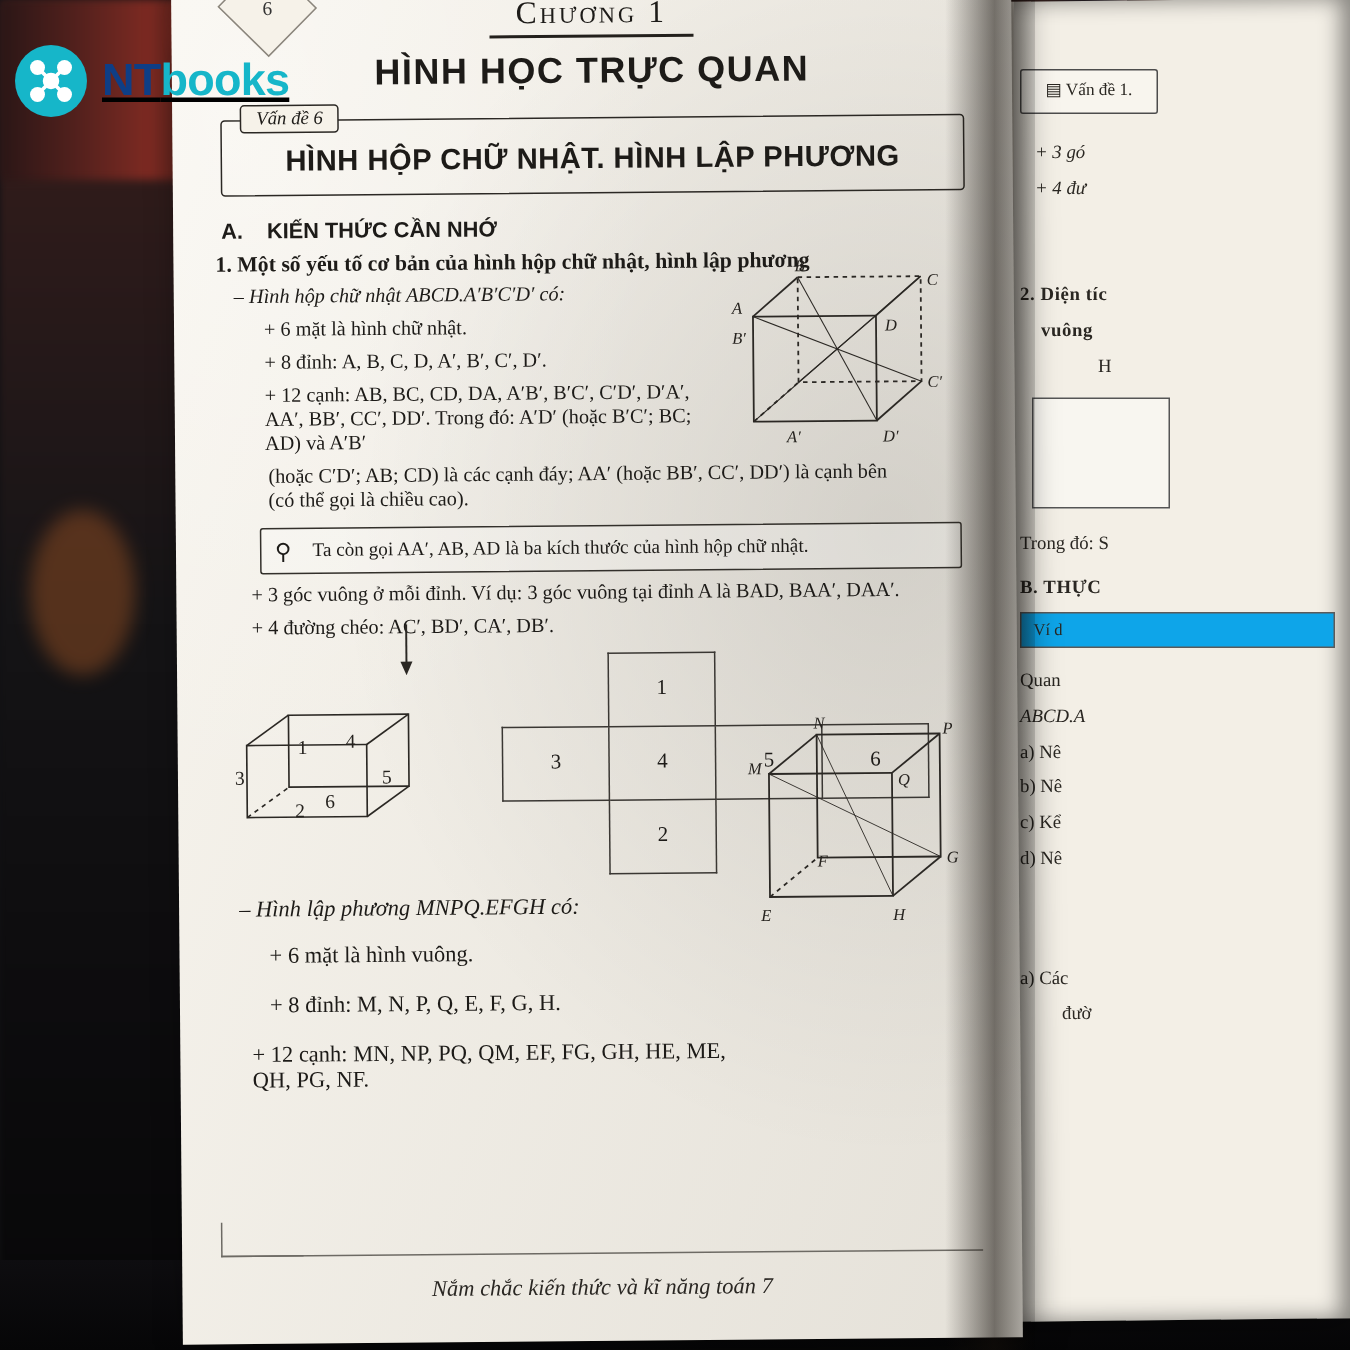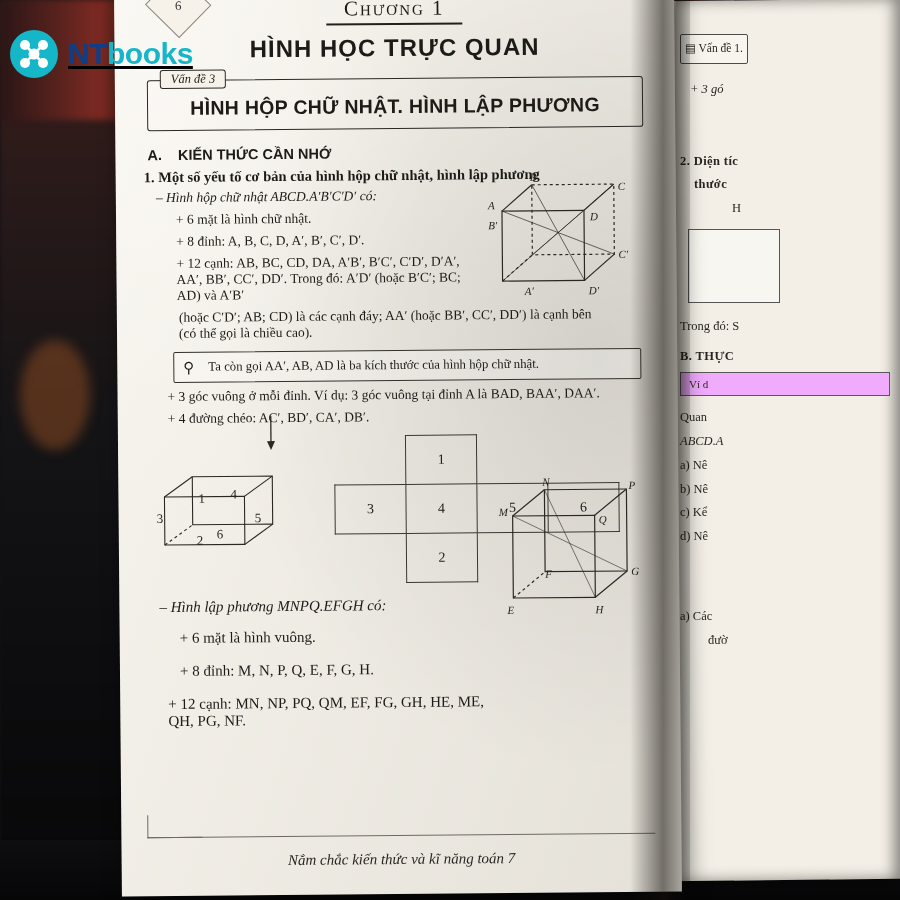--- a/index.html
+++ b/index.html
@@ -62,30 +62,31 @@
     line-height: 1.9;
   }
   .pr-box {
     border: 1px solid #5a5a5a;
     height: 22px;
     margin: 4px 0 10px 0;
     display: flex;
     align-items: center;
     padding-left: 8px;
     font-size: 11px;
-    background: #f0abfc;
+    background: #0ea5e9;
   }
   .pr-topbox {
     border: 1px solid #4c4c4c;
     border-radius: 2px;
-    padding: 3px 4px;
+    padding: 3px 16px;
     display: inline-block;
     font-size: 11.5px;
     background: #f8f5ee;
     margin-bottom: 14px;
+    margin-top: 12px;
   }
   .pr-figure {
     border: 1px solid #555;
     width: 90px; height: 72px;
     margin: 8px 0 12px 8px;
     background: #f8f6f0;
   }
   .pr-item { margin-left: 10px; font-style: italic; }
   .pr-head { font-weight: bold; letter-spacing: .4px; }
   .pr-edge {
@@ -324,22 +325,23 @@
   <div class="blob" style="left:20px;top:340px;width:70px;height:110px;background:#8a4a22;opacity:.55;"></div>
 
   <div class="page-right">
     <div class="pr-edge"></div>
     <div class="pr-inner">
       <div class="pr-topbox">
         <span>▤</span>
         <span>Vấn đề 1.</span>
       </div>
       <div class="pr-item">+ 3 gó</div>
+      <div class="pr-item">+ 4 đư</div>
       <div class="pr-head" style="margin-top:48px">2.  Diện tíc</div>
-      <div class="pr-head" style="margin-left:14px">thước</div>
+      <div class="pr-head" style="margin-left:14px">vuông</div>
       <div style="margin-left:52px">H</div>
       <div class="pr-figure"></div>
       <div>Trong đó: S</div>
       <div class="pr-head" style="margin-top:6px">B.   THỰC</div>
       <div class="pr-box">Ví d</div>
       <div>Quan</div>
       <div style="font-style:italic">ABCD.A</div>
       <div>a)  Nê</div>
       <div>b)  Nê</div>
       <div>c)  Kể</div>
@@ -356,21 +358,21 @@
     <div class="page-num">6</div>
 
     <div class="content">
 
       <div class="chapter-wrap">
         <div class="chapter-label">Chương 1</div>
         <div class="chapter-title">HÌNH HỌC TRỰC QUAN</div>
       </div>
 
       <div class="problem-box">
-        <div class="problem-tag">Vấn đề 3</div>
+        <div class="problem-tag">Vấn đề 6</div>
         <div class="problem-title">HÌNH HỘP CHỮ NHẬT. HÌNH LẬP PHƯƠNG</div>
       </div>
 
       <div class="sec-a">
         <span class="letter">A.</span>
         <span>KIẾN THỨC CẦN NHỚ</span>
       </div>
 
       <div class="num-head">1. Một số yếu tố cơ bản của hình hộp chữ nhật, hình lập phương</div>
       <div class="dash-line mono-it">– Hình hộp chữ nhật ABCD.A′B′C′D′ có:</div>

